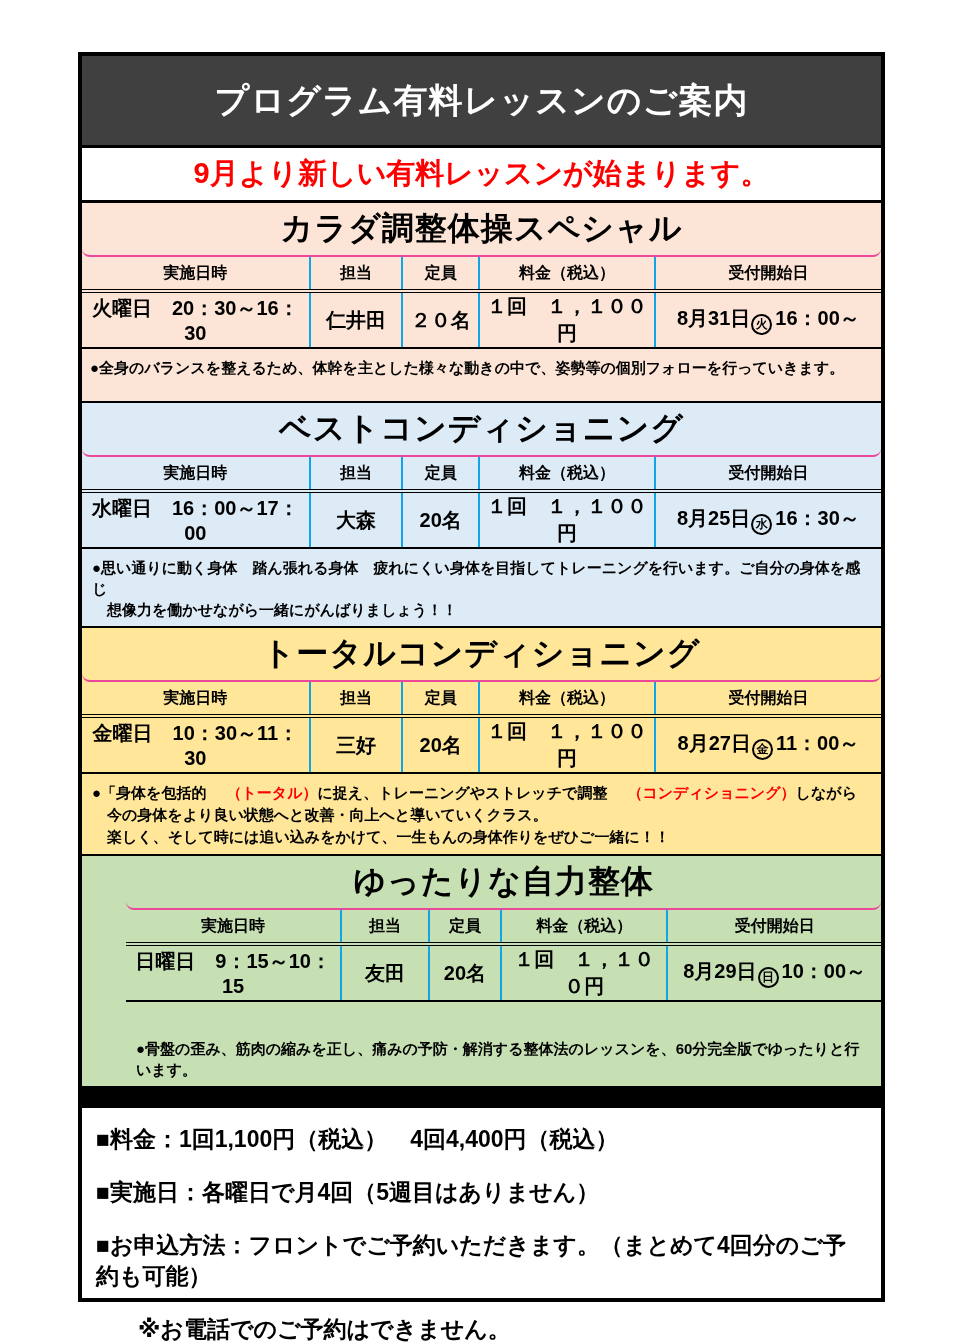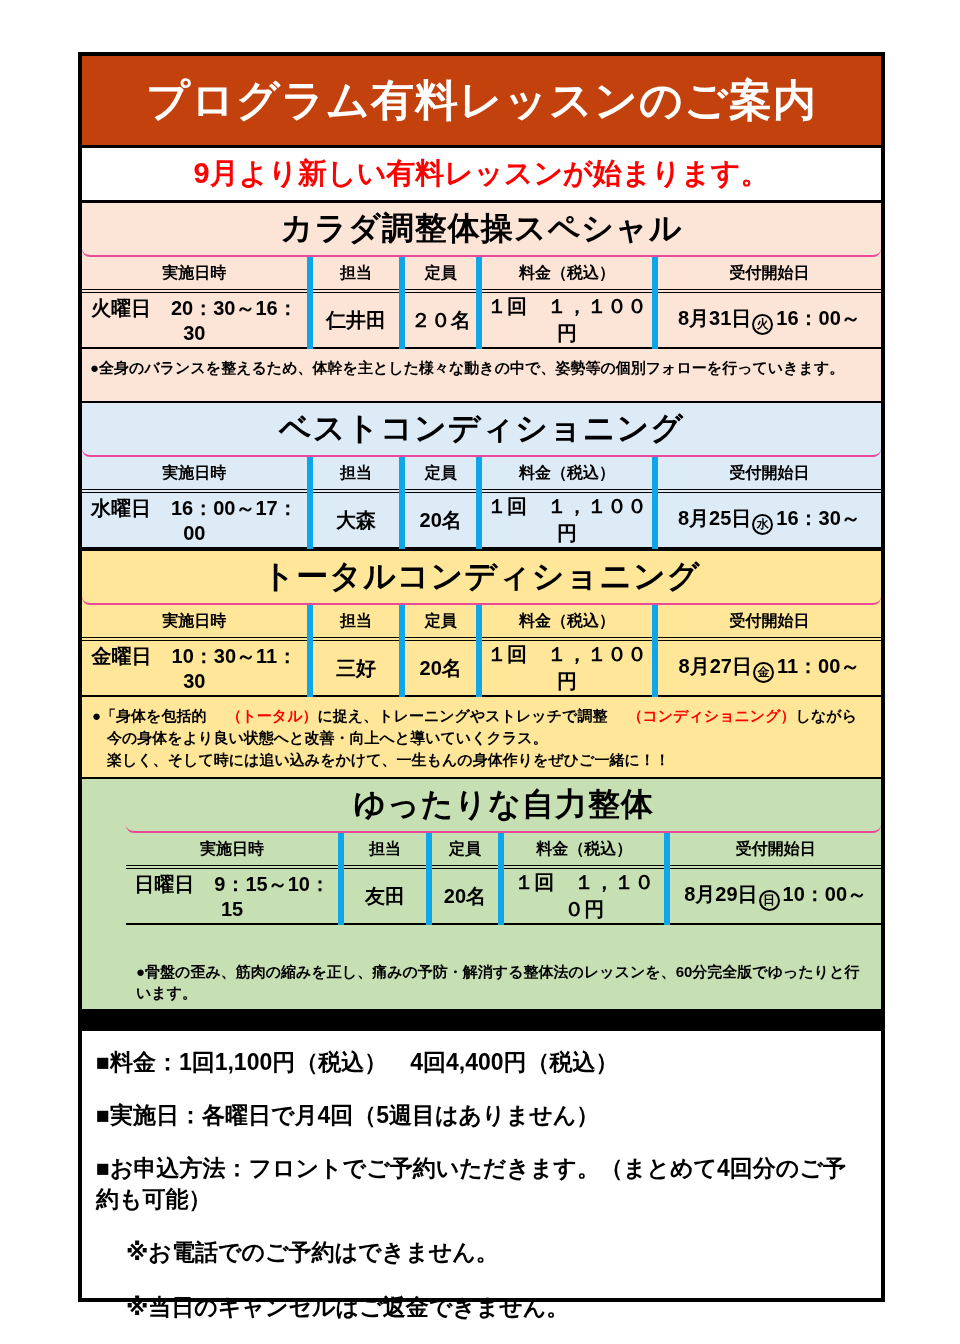--- a/index.html
+++ b/index.html
@@ -8,52 +8,52 @@
     font-family:"Liberation Sans","DejaVu Sans",sans-serif;
     font-weight:bold; color:#000;
   }
   .page { position:relative; width:960px; height:1344px; background:#fff; }
   .flyer {
     position:absolute; left:78px; top:52px; width:807px; height:1250px;
     border:4px solid #000; background:#fff;
     display:flex; flex-direction:column;
   }
   .title-bar {
-    height:92px; background:#c2410c; color:#fff;
+    height:92px; background:#404040; color:#fff;
     display:flex; align-items:center; justify-content:center;
-    font-size:43px; letter-spacing:1px; border-bottom:3px solid #000;
+    font-size:34px; letter-spacing:1px; border-bottom:3px solid #000;
     flex:0 0 auto;
   }
   .subtitle-bar {
     height:55px; display:flex; align-items:center; justify-content:center;
     color:#ff0000; font-size:29px; border-bottom:3px solid #000;
     flex:0 0 auto;
   }
   .section { flex:0 0 auto; border-bottom:2px solid #000; }
   .section.last { border-bottom:none;padding-left:44px; }
   .sec-title {
     height:54px; display:flex; align-items:center; justify-content:center;
     font-size:32px; border-bottom:2px solid #ec4899; letter-spacing:1px;border-radius:8px;
   }
   table.sec-table { width:100%; border-collapse:collapse; table-layout:fixed; }
   table.sec-table td { text-align:center; vertical-align:middle; padding:0 4px; }
-  table.sec-table td + td { border-left:6px solid #0ea5e9; }
+  table.sec-table td + td { border-left:2px solid #0ea5e9; }
   tr.hdr td { height:34px; font-size:16px; border-bottom:4px double #000; }
   tr.data td { height:52px; font-size:20px; border-bottom:2px solid #000; }
   .note { padding:8px 10px 6px 10px; font-size:15px; line-height:21px; text-align:left; }
   .note .red { color:#ff0000;padding-left:20px; }
   .circle-day {
     display:inline-flex; align-items:center; justify-content:center;
     width:21px; height:21px; border:2px solid #000; border-radius:50%;
     font-size:12px; line-height:1; margin:0 3px 0 1px; vertical-align:-3px;
   }
   .black-bar { height:22px; background:#000; flex:0 0 auto; }
   .footer { flex:1 1 auto; padding:16px 14px 0 14px; font-size:23px; }
   .footer .f-line { margin-bottom:22px; }
-  .footer .f-sub { margin:0 0 24px 30px; }
+  .footer .f-sub { margin:0 0 24px 42px; }
   .n1 { min-height:52px;padding-left:8px; }
   .n2 { min-height:58px; }
   .n3 { min-height:70px; line-height:22px; }
   .n4 { min-height:48px;margin-top:28px; }
   .s-pink  { background:#fce4d6; }
   .s-blue  { background:#ddebf7; }
   .s-yellow{ background:#ffe699; }
   .s-green { background:#c6e0b4; }
 </style>
 </head>
@@ -122,20 +122,24 @@
         </tr>
         <tr class="data">
           <td>水曜日　16：00～17：00</td>
           <td>大森</td>
           <td>20名</td>
           <td>１回　１，１００円</td>
           <td><span>8月25日</span><span class="circle-day">水</span><span>16：30～</span></td>
         </tr>
       </tbody>
         </table>
+      <div class="note n2">
+        <div><span>●思い通りに動く身体　踏ん張れる身体　疲れにくい身体を目指してトレーニングを行います。ご自分の身体を感じ</span></div>
+        <div><span>　想像力を働かせながら一緒にがんばりましょう！！</span></div>
+      </div>
     </div>
 
     <div class="section s-yellow">
       <div class="sec-title">トータルコンディショニング</div>
       <table class="sec-table">
         <colgroup>
             <col style="width:28.5%">
             <col style="width:11.6%">
             <col style="width:9.6%">
             <col style="width:22%">

